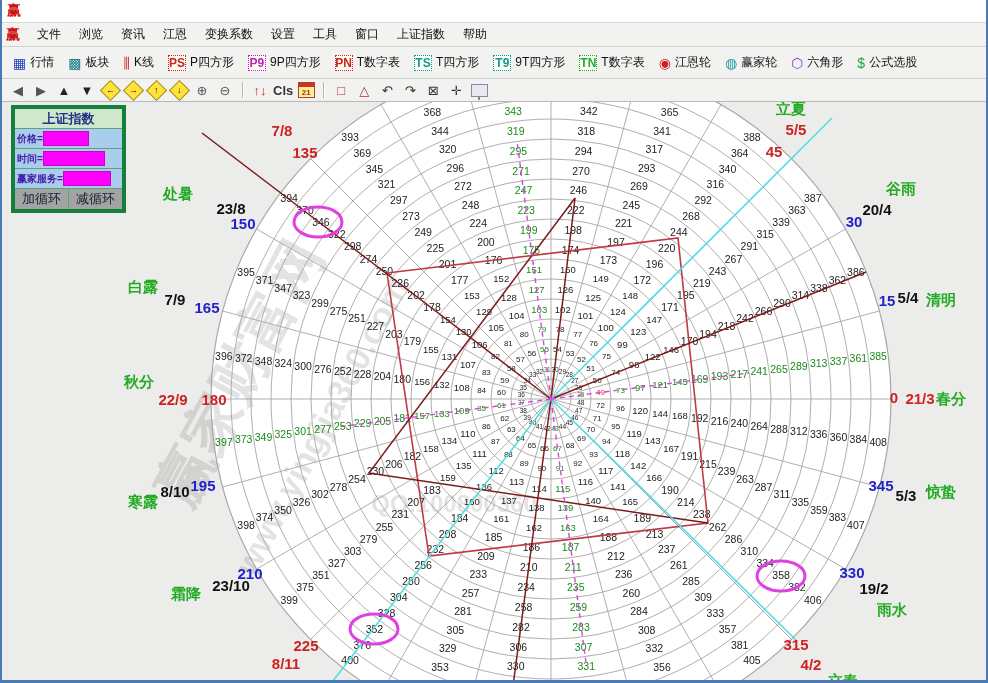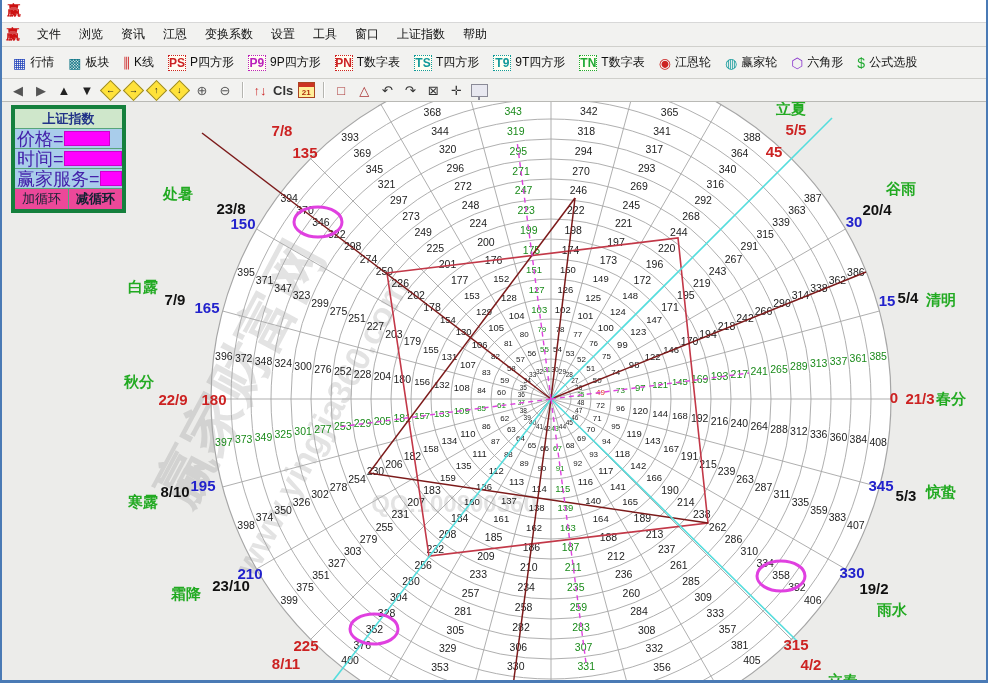--- a/index.html
+++ b/index.html
@@ -24,25 +24,25 @@
   .calendar{width:15px;height:14px;background:#ffef9a;border:1px solid #aa4422;position:relative;display:inline-flex;align-items:flex-end;justify-content:center;font-size:8px;font-weight:bold;color:#b03010;}
   .calendar::before{content:"";position:absolute;top:0;left:0;right:0;height:4px;background:#cc3322;}
   .screenbox{width:15px;height:11px;border:1px solid #8a8a96;background:#e8e8f0;position:relative;}
   .screenbox::after{content:"";position:absolute;left:6px;bottom:-4px;width:2px;height:4px;background:#8a8a96;}
   
   .main{position:relative;width:100%;height:584px;background:#ececea;}
   #wheel-svg{position:absolute;left:0;top:0;}
   
   .panel{position:absolute;left:9px;top:3px;width:107px;border:4px solid #15803d;background:#cfe7cb;z-index:5;font-size:12px;}
   .panel-header{height:19px;background:#cfe7cb;border-bottom:1px solid #57a57b;color:#223388;font-weight:bold;text-align:center;line-height:19px;font-size:13px;}
-  .panel-row{height:19px;background:#a9cdeb;border-bottom:1px solid #57a57b;display:flex;align-items:center;padding-left:2px;color:#4422aa;font-weight:normal;font-size:18px;white-space:nowrap;}
+  .panel-row{height:19px;background:#a9cdeb;border-bottom:1px solid #57a57b;display:flex;align-items:center;padding-left:2px;color:#4422aa;font-weight:bold;font-size:10px;white-space:nowrap;}
   .magenta-box{height:13px;background:#ff00ff;border:1px solid #cc00cc;display:inline-block;}
   .panel-buttons{display:flex;height:20px;}
-  .panel-btn{flex:1;background:#ec4899;border-right:1px solid #57a57b;color:#123;font-size:13px;text-align:center;line-height:20px;cursor:default;}
-  .panel-btn:last-child{border-right:none;font-weight:bold;}
+  .panel-btn{flex:1;background:#a3a3a3;border-right:1px solid #57a57b;color:#123;font-size:13px;text-align:center;line-height:20px;cursor:default;}
+  .panel-btn:last-child{border-right:none;}
 </style>
 </head>
 <body>
 
 <div class="titlebar">
   <span class="logo">赢</span>
 </div>
 
 <div class="menubar">
   <span class="logo">赢</span>

